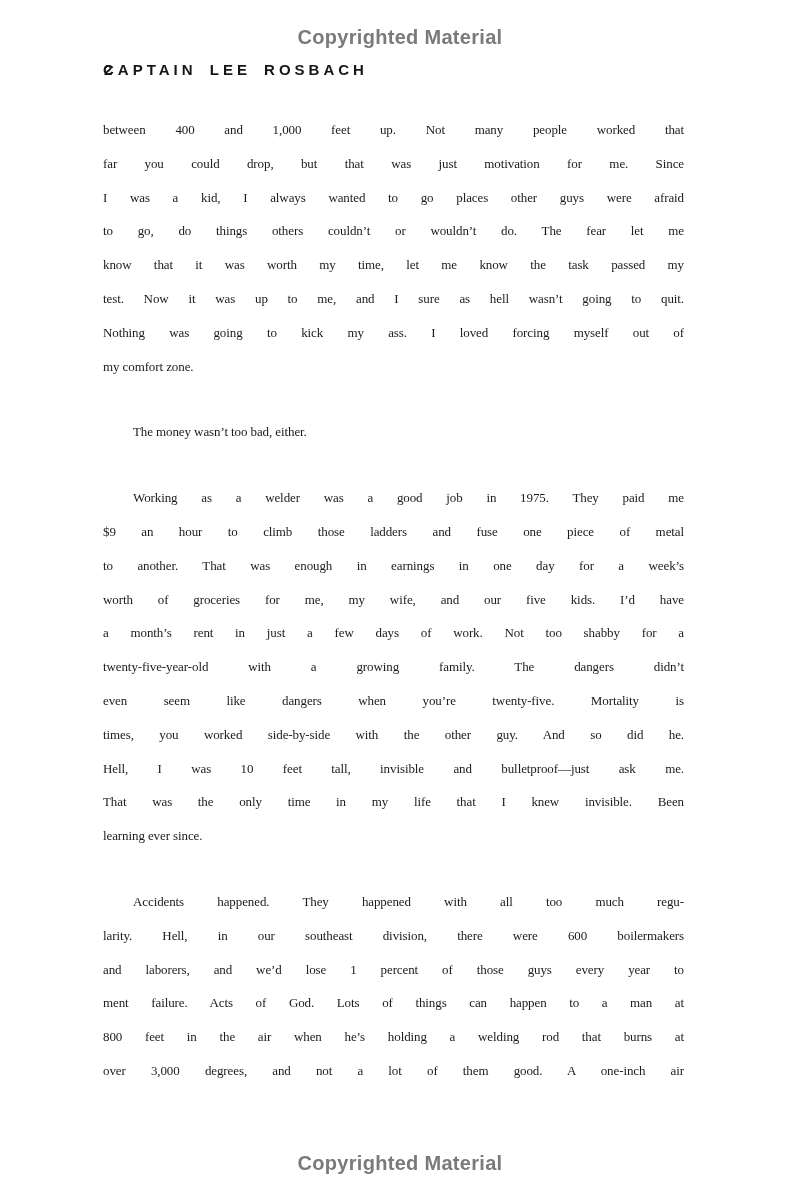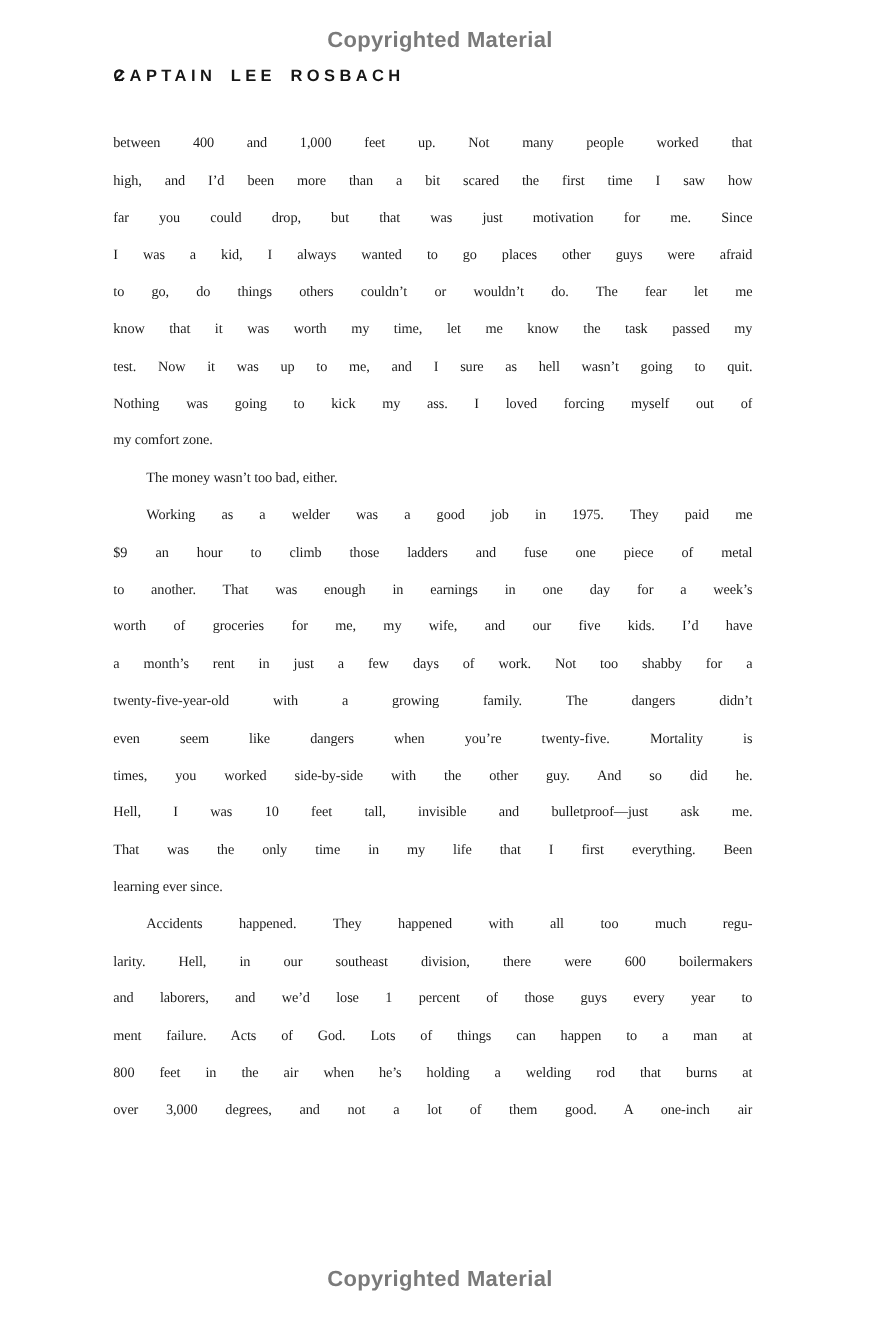--- a/index.html
+++ b/index.html
@@ -66,55 +66,55 @@
   }
   .line.j {
     text-align: justify;
     text-align-last: justify;
   }
   .line.e {
     text-align: left;
   }
   .line.i {
     text-indent: 30px;
+    margin-top: 32px;
   }
 </style>
 </head>
 <body>
 
 <div class="page">
 
   <div class="copyright top">Copyrighted Material</div>
 
   <div class="running-head">
     <span class="page-num">2</span>
     <span class="head-title">CAPTAIN LEE ROSBACH</span>
   </div>
 
   <div class="body-text">
     <div class="line j">between 400 and 1,000 feet up. Not many people worked that</div>
-    <div class="line j">high, and I’d been more than a bit scared the first time I saw how</div>
     <div class="line j">far you could drop, but that was just motivation for me. Since</div>
     <div class="line j">I was a kid, I always wanted to go places other guys were afraid</div>
     <div class="line j">to go, do things others couldn’t or wouldn’t do. The fear let me</div>
     <div class="line j">know that it was worth my time, let me know the task passed my</div>
     <div class="line j">test. Now it was up to me, and I sure as hell wasn’t going to quit.</div>
     <div class="line j">Nothing was going to kick my ass. I loved forcing myself out of</div>
     <div class="line e">my comfort zone.</div>
     <div class="line e i">The money wasn’t too bad, either.</div>
     <div class="line j i">Working as a welder was a good job in 1975. They paid me</div>
     <div class="line j">$9 an hour to climb those ladders and fuse one piece of metal</div>
     <div class="line j">to another. That was enough in earnings in one day for a week’s</div>
     <div class="line j">worth of groceries for me, my wife, and our five kids. I’d have</div>
     <div class="line j">a month’s rent in just a few days of work. Not too shabby for a</div>
     <div class="line j">twenty-five-year-old with a growing family. The dangers didn’t</div>
     <div class="line j">even seem like dangers when you’re twenty-five. Mortality is</div>
     <div class="line j">times, you worked side-by-side with the other guy. And so did he.</div>
     <div class="line j">Hell, I was 10 feet tall, invisible and bulletproof—just ask me.</div>
-    <div class="line j">That was the only time in my life that I first everything. Been</div>
+    <div class="line j">That was the only time in my life that I knew invisible. Been</div>
     <div class="line e">learning ever since.</div>
     <div class="line j i">Accidents happened. They happened with all too much regu-</div>
     <div class="line j">larity. Hell, in our southeast division, there were 600 boilermakers</div>
     <div class="line j">and laborers, and we’d lose 1 percent of those guys every year to</div>
     <div class="line j">ment failure. Acts of God. Lots of things can happen to a man at</div>
     <div class="line j">800 feet in the air when he’s holding a welding rod that burns at</div>
     <div class="line j">over 3,000 degrees, and not a lot of them good. A one-inch air</div>
   </div>
 
   <div class="copyright bottom">Copyrighted Material</div>

